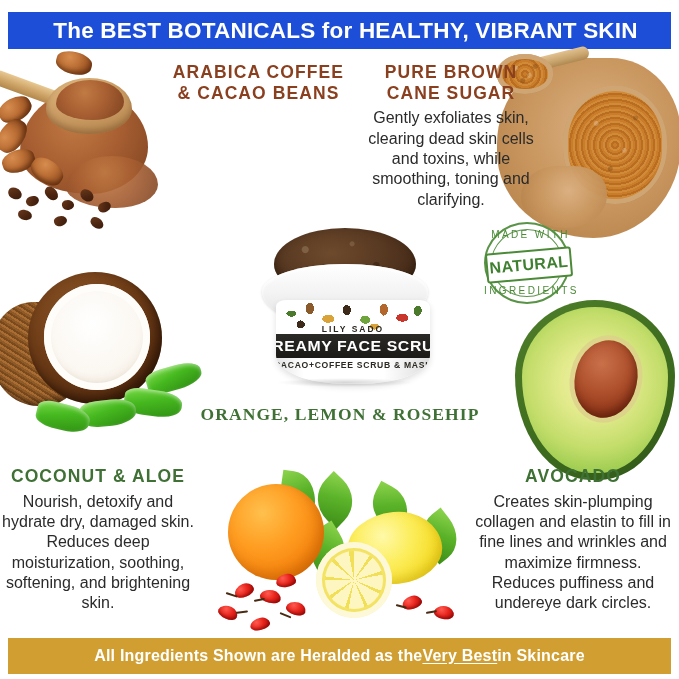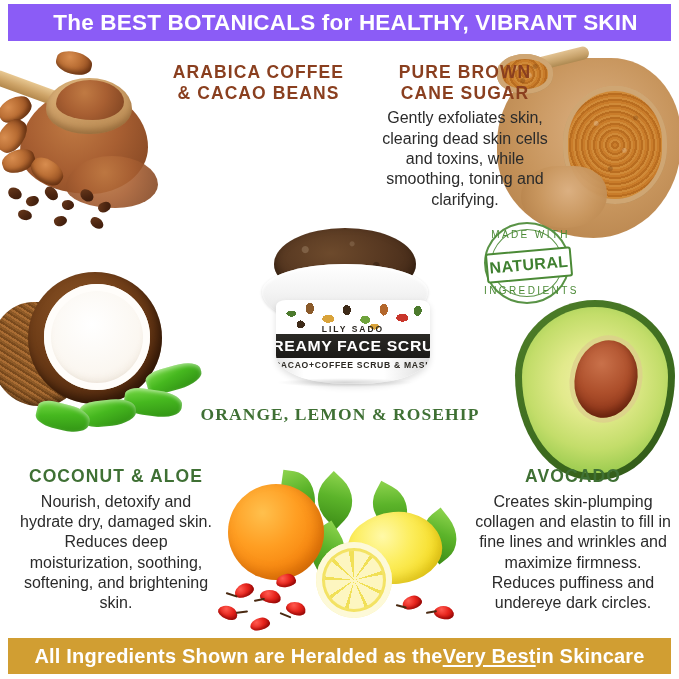--- a/index.html
+++ b/index.html
@@ -12,46 +12,46 @@
 
   
   .banner{
     position:absolute;left:8px;width:663px;
     display:flex;align-items:center;justify-content:center;
     color:#fff;text-align:center;
     font-weight:bold;letter-spacing:.2px;
     box-sizing:border-box;
   }
   .banner-top{
-    top:4px;height:37px;background:#8b5cf6;
+    top:12px;height:37px;background:#1d4ed8;
     font-size:22.5px;
     padding-left:12px;
   }
   .banner-bottom{
     top:638px;height:36px;background:#d19e32;
-    font-size:20px;
+    font-size:16px;
   }
   .banner-bottom u{text-decoration:underline;text-underline-offset:2px;}
 
   
   .block{position:absolute;text-align:center;}
   .head{
     font-weight:bold;letter-spacing:1.1px;line-height:1.18;
     margin:0 0 5px 0;
   }
   .head.brown{color:#8a3f1f;font-size:17.5px;}
   .head.green{color:#3f7034;font-size:17.5px;}
   .body-txt{
     color:#2b2b2b;font-size:16px;line-height:1.27;margin:0;
   }
 
   #blk-coffee{left:166px;top:62px;width:185px;}
-  #blk-sugar{left:374px;top:62px;width:182px;}
+  #blk-sugar{left:360px;top:62px;width:182px;}
   #blk-citrus{left:160px;top:404px;width:360px;font-family:Liberation Serif, serif;}
-  #blk-coconut{left:18px;top:466px;width:196px;}
+  #blk-coconut{left:0;top:466px;width:196px;}
   #blk-avocado{left:474px;top:466px;width:198px;}
 
   
   .art{position:absolute;pointer-events:none;}
 
   
   #art-cacao{left:-6px;top:38px;width:176px;height:200px;}
   .powder-pile{
     position:absolute;border-radius:50% 50% 46% 54%/ 60% 55% 45% 40%;
     background:radial-gradient(circle at 42% 32%, #c07a43 0%, #a85f32 45%, #8d4d27 78%, #7b431f 100%);

